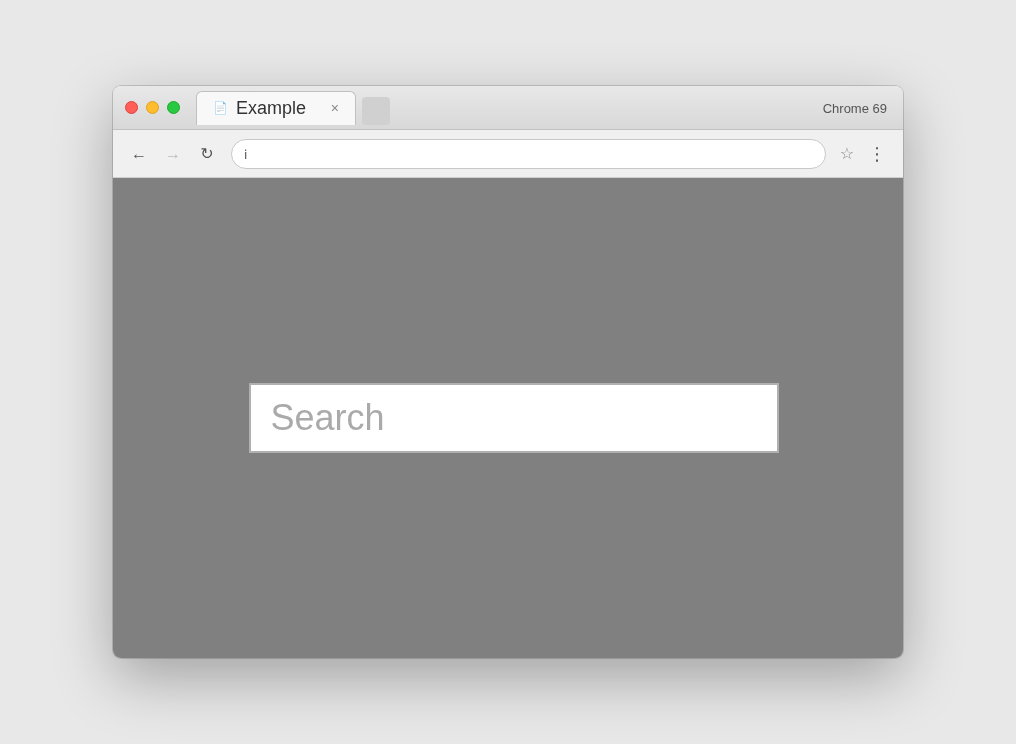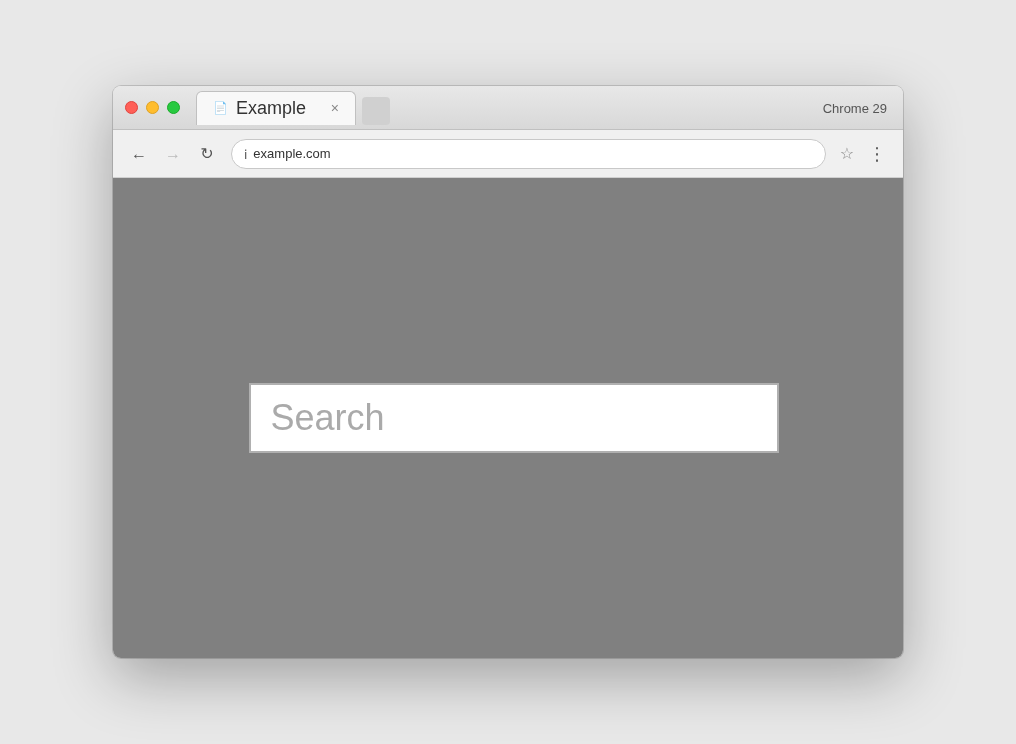--- a/index.html
+++ b/index.html
@@ -225,37 +225,36 @@
 
     <div class="tab-bar">
       <div class="tab">
         <span class="tab-icon">📄</span>
         <span class="tab-title">Example</span>
         <span class="tab-close">×</span>
       </div>
       <div class="new-tab-btn"></div>
     </div>
 
-    <span class="chrome-label">Chrome 29</span>
+    <span class="chrome-label">Chrome 69</span>
   </div>
 
   <div class="nav-bar">
     <div class="nav-btn">
       <span>←</span>
     </div>
     <div class="nav-btn disabled">
       <span>→</span>
     </div>
     <div class="nav-btn">
       <span>↻</span>
     </div>
 
     <div class="address-bar">
       <span class="security-icon">ℹ</span>
-      <span class="url-text">example.com</span>
     </div>
 
     <span class="star-btn">☆</span>
     <span class="menu-btn">⋮</span>
   </div>
 
   <div class="page-content">
     <div class="search-input-container">
       <input class="search-input" type="text" placeholder="Search" style="">
     </div>

